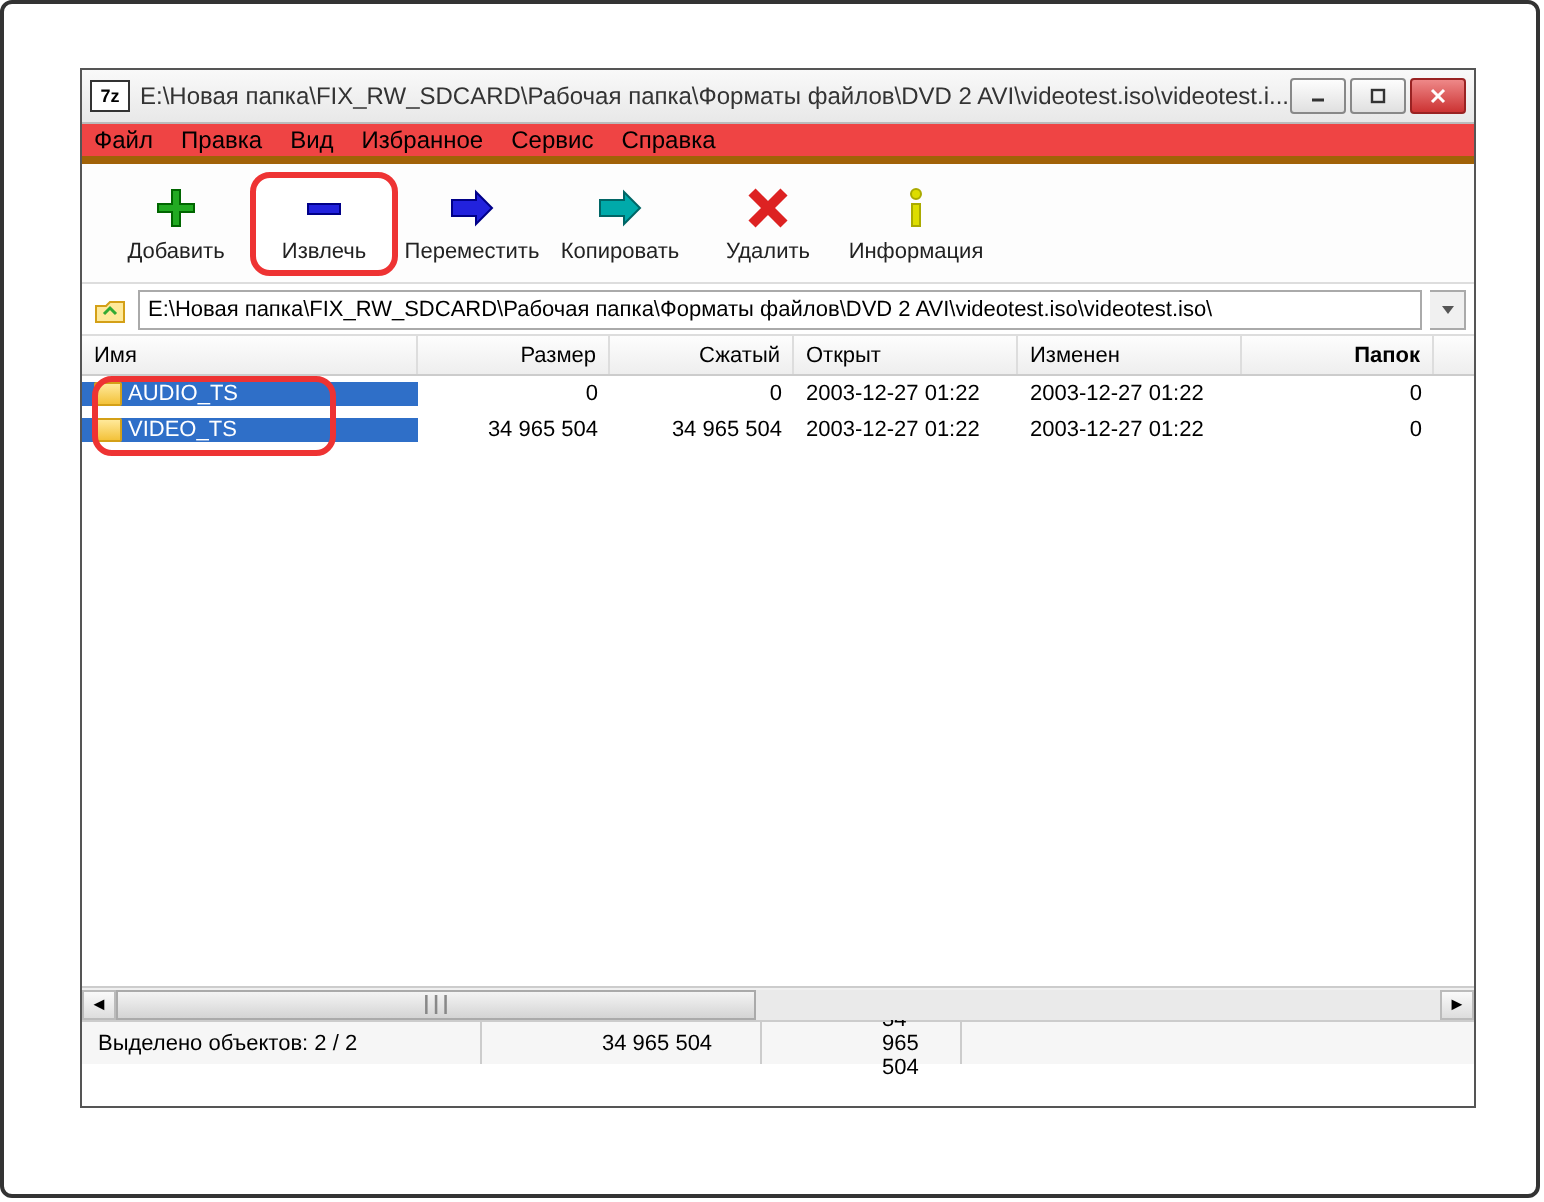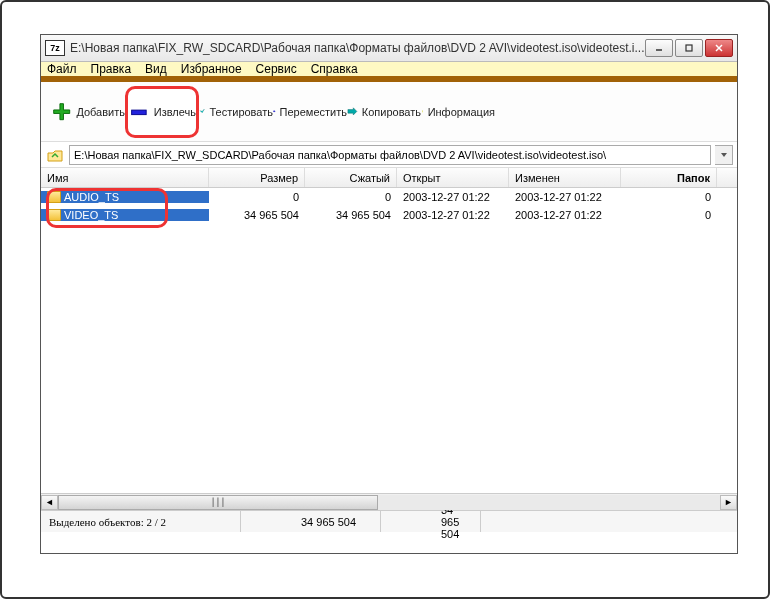--- a/index.html
+++ b/index.html
@@ -6,24 +6,24 @@
 body { background: #fff; width: 772px; height: 601px; position: relative; }
 .outer-border { position: absolute; top: 0; left: 0; width: 770px; height: 599px; border: 2px solid #333; border-radius: 6px; overflow: hidden; }
 .window { position: absolute; top: 32px; left: 38px; width: 698px; height: 520px; border: 1px solid #555; background: #fff; }
 .titlebar { height: 27px; background: linear-gradient(to bottom, #f9f9f9, #e8e8e8); border-bottom: 1px solid #bbb; display: flex; align-items: center; padding: 0 4px; }
 .title-icon { width: 20px; height: 16px; border: 1px solid #333; display: flex; align-items: center; justify-content: center; font-size: 9px; font-weight: bold; background: #fff; margin-right: 5px; }
 .title-text { flex: 1; font-size: 12px; color: #333; white-space: nowrap; overflow: hidden; }
 .winbtns { display: flex; gap: 2px; }
 .winbtn { width: 28px; height: 18px; border: 1px solid #888; background: linear-gradient(to bottom,#fdfdfd,#e0e0e0); display: flex; align-items: center; justify-content: center; border-radius: 2px; }
 .winbtn.close { background: linear-gradient(to bottom,#e88,#c33); border-color: #922; color: #fff; }
 .winbtn svg { width: 10px; height: 10px; }
-.menubar { height: 20px; border-bottom: 6px solid #a16207; display: flex; align-items: center; padding: 0 6px; font-size: 12px; gap: 14px; background: #fef9c3; }
+.menubar { height: 20px; border-bottom: 4px solid #a16207; display: flex; align-items: center; padding: 0 6px; font-size: 12px; gap: 14px; background: #ef4444; }
 .menubar span { cursor: default; }
 .toolbar { height: 60px; display: flex; align-items: center; padding: 0 10px; gap: 0; border-bottom: 1px solid #ddd; background: #fdfdfd; }
-.toolbtn { display: flex; flex-direction: row; align-items: center; justify-content: center; width: 74px; height: 52px; gap: 4px; font-size: 11px; color: #222; cursor: default; }
+.toolbtn { display: flex; flex-direction: column; align-items: center; justify-content: center; width: 74px; height: 52px; gap: 4px; font-size: 11px; color: #222; cursor: default; }
 .toolbtn .icon { width: 24px; height: 24px; display: flex; align-items: center; justify-content: center; }
 .toolbtn.hl { border: 3px solid #e33; border-radius: 10px; background: #fff; }
 .addressbar { height: 26px; display: flex; align-items: center; padding: 2px 4px; gap: 4px; border-bottom: 1px solid #ddd; }
 .up-icon { width: 20px; height: 20px; display: flex; align-items: center; justify-content: center; }
 .address-input { flex: 1; height: 20px; border: 1px solid #aaa; font-size: 11px; padding: 0 4px; background: #fff; }
 .address-dd { width: 18px; height: 20px; border: 1px solid #aaa; border-left: none; display: flex; align-items: center; justify-content: center; background: #f0f0f0; }
 .headers { height: 20px; display: flex; border-bottom: 1px solid #ccc; background: linear-gradient(to bottom,#fdfdfd,#eee); font-size: 11px; }
 .headers .col { border-right: 1px solid #ddd; padding: 2px 6px; display: flex; align-items: center; }
 .col-name { width: 168px; }
 .col-size { width: 96px; justify-content: flex-end; }
@@ -42,21 +42,21 @@
 .cell-open { width: 112px; }
 .cell-folders { width: 96px; text-align: right; }
 .folder-icon { width: 14px; height: 12px; background: linear-gradient(to bottom,#ffe99a,#f3c23a); border: 1px solid #d4a017; border-radius: 1px; flex-shrink: 0; }
 .sel-hl { position: absolute; left: 5px; top: 0px; width: 122px; height: 40px; border: 3px solid #e33; border-radius: 10px; pointer-events: none; }
 .hscroll { position: absolute; left: 0; bottom: 0; right: 0; height: 17px; background: #f0f0f0; border-top: 1px solid #ccc; display: flex; align-items: center; }
 .hscroll .arrow { width: 17px; height: 15px; background: linear-gradient(to bottom,#fafafa,#ddd); border: 1px solid #bbb; display: flex; align-items: center; justify-content: center; font-size: 9px; }
 .hscroll .track { flex: 1; height: 15px; background: #eaeaea; position: relative; }
 .hscroll .thumb { position: absolute; left: 0; top: 0; width: 320px; height: 100%; background: linear-gradient(to bottom,#f4f4f4,#d4d4d4); border: 1px solid #aaa; display:flex;align-items:center;justify-content:center;font-size:8px;color:#888; }
 .statusbar { height: 22px; border-top: 1px solid #ccc; display: flex; align-items: center; font-size: 11px; background: #f6f6f6; }
 .statusbar .scell { border-right: 1px solid #ccc; padding: 0 8px; height: 100%; display: flex; align-items: center; }
-.scell.s0 { width: 200px; font-family: Liberation Serif, serif; }
+.scell.s0 { width: 200px; }
 .scell.s1 { width: 140px; justify-content: flex-start; padding-left: 60px; }
 .scell.s2 { width: 100px; justify-content: flex-start; padding-left: 60px; }
 .scell.s3 { flex: 1; padding-left: 60px; }
 </style>
 </head>
 <body>
 
 <div class="outer-border">
 <div class="window">
 
@@ -105,40 +105,40 @@
       <span class="icon">
             <svg viewBox="0 0 24 24">
               <rect x="4" y="10" width="16" height="5" fill="#22d" stroke="#008" stroke-width="1"></rect>
             </svg>
           </span>
       <span>Извлечь</span>
     </div>
     <div class="toolbtn">
       <span class="icon">
             <svg viewBox="0 0 24 24">
-              <path d="M4 10 L12 18 L20 4 L12 12 Z" fill="#0cc" stroke="#066" stroke-width="1"></path>
-            </svg>
-          </span>
-      <span>Тестировать</span>
-    </div>
-    <div class="toolbtn">
-      <span class="icon">
-            <svg viewBox="0 0 24 24">
               <path d="M2 8h12v-4l8 8-8 8v-4H2z" fill="#22d" stroke="#008" stroke-width="1"></path>
             </svg>
           </span>
       <span>Переместить</span>
     </div>
     <div class="toolbtn">
       <span class="icon">
             <svg viewBox="0 0 24 24">
               <path d="M2 8h12v-4l8 8-8 8v-4H2z" fill="#0aa" stroke="#066" stroke-width="1"></path>
             </svg>
           </span>
       <span>Копировать</span>
+    </div>
+    <div class="toolbtn">
+      <span class="icon">
+            <svg viewBox="0 0 24 24">
+              <path d="M4 4l16 16M20 4L4 20" stroke="#d22" stroke-width="5"></path>
+            </svg>
+          </span>
+      <span>Удалить</span>
     </div>
     <div class="toolbtn">
       <span class="icon">
             <svg viewBox="0 0 24 24">
               <circle cx="12" cy="5" r="2.5" fill="#dd0" stroke="#aa0"></circle>
               <rect x="10" y="10" width="4" height="11" fill="#dd0" stroke="#aa0"></rect>
             </svg>
           </span>
       <span>Информация</span>
     </div>

